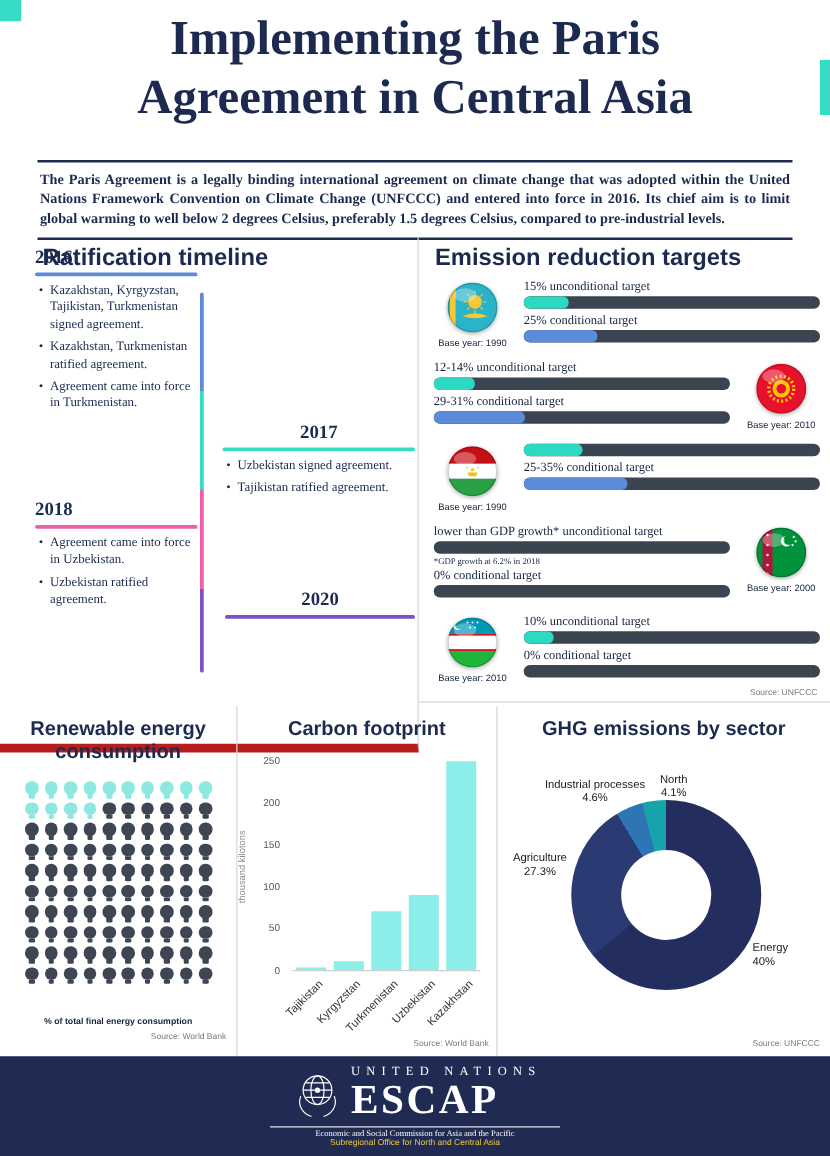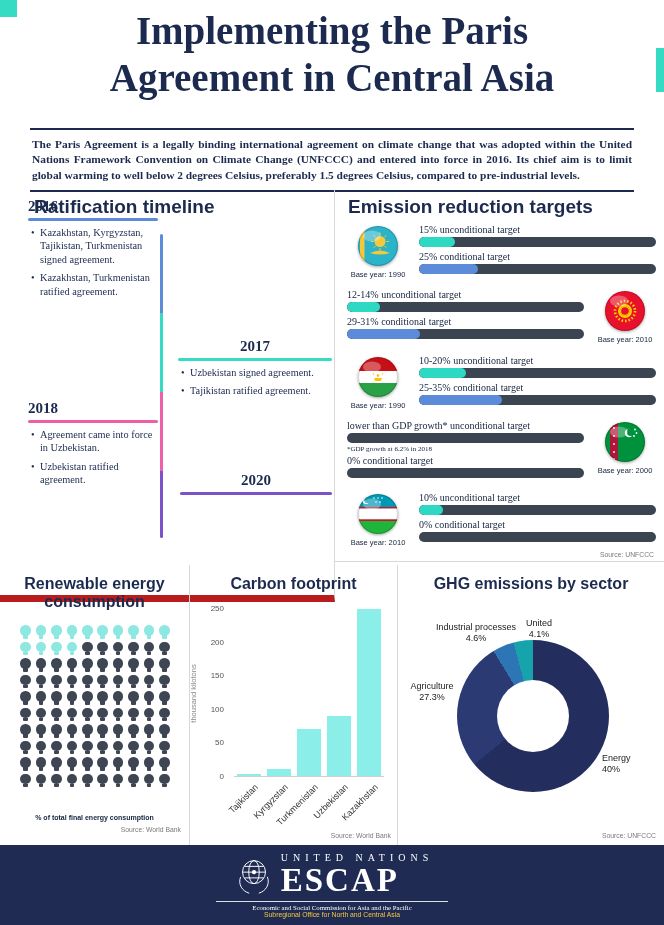--- a/index.html
+++ b/index.html
@@ -134,20 +134,21 @@
   <section class="panel timeline-panel">
     <h2>Ratification timeline</h2>
     <div class="tl-axis" style="background: linear-gradient(rgb(91, 139, 217) 0px, rgb(91, 139, 217) 26%, rgb(53, 220, 195) 26%, rgb(53, 220, 195) 52%, rgb(239, 95, 167) 52%, rgb(239, 95, 167) 78%, rgb(123, 82, 201) 78%, rgb(123, 82, 201) 100%);"></div>
 
     <div class="tl-entry tl-2016">
       <div class="tl-year">2016</div>
       <div class="tl-line" style="background: rgb(91, 139, 217);"></div>
       <ul class="tl-list">
           <li>Kazakhstan, Kyrgyzstan, Tajikistan, Turkmenistan signed agreement.</li>
           <li>Kazakhstan, Turkmenistan ratified agreement.</li>
+          <li>Agreement came into force in Turkmenistan.</li>
         </ul>
     </div>
 
     <div class="tl-entry tl-2017">
       <div class="tl-year">2017</div>
       <div class="tl-line" style="background: rgb(53, 220, 195);"></div>
       <ul class="tl-list">
           <li>Uzbekistan signed agreement.</li>
           <li>Tajikistan ratified agreement.</li>
         </ul>
@@ -265,21 +266,20 @@
                   <circle cx="15.5" cy="17" r="0.7" fill="#f8c300"></circle>
                   <circle cx="24.5" cy="17" r="0.7" fill="#f8c300"></circle>
                 </g>
                 <circle cx="20" cy="20" r="19.4" fill="none" stroke="rgba(0,0,0,.18)"></circle>
                 <ellipse cx="14" cy="10" rx="9" ry="5.5" fill="rgba(255,255,255,.3)"></ellipse>
               </svg>
             </div>
             <div class="er-baseyear">Base year: 1990</div>
           </div>
           <div class="er-bars">
-            <div class="er-label">10-20% unconditional target</div>
             <div class="er-track" style="background: rgb(59, 69, 82);">
               <div class="er-fill" style="width: 20%; background: rgb(46, 217, 195);"></div>
             </div>
             <div class="er-label">25-35% conditional target</div>
             <div class="er-track" style="background: rgb(59, 69, 82);">
               <div class="er-fill" style="width: 35%; background: rgb(91, 139, 217);"></div>
             </div>
           </div>
         </div>
         <div class="er-row reverse">
@@ -525,21 +525,21 @@
         </div>
         <div class="dl dl-1">
           <div class="dl-name">Agriculture</div>
           <div class="dl-pct">27.3%</div>
         </div>
         <div class="dl dl-2">
           <div class="dl-name">Industrial processes</div>
           <div class="dl-pct">4.6%</div>
         </div>
         <div class="dl dl-3">
-          <div class="dl-name">United</div>
+          <div class="dl-name">North</div>
           <div class="dl-pct">4.1%</div>
         </div>
       </div>
     <div class="source">Source: UNFCCC</div>
   </section>
 
   <footer class="footer">
     <div class="footer-row">
       <svg class="un-emblem" viewBox="0 0 48 48">
         <g stroke="#ffffff" fill="none" stroke-width="1">

